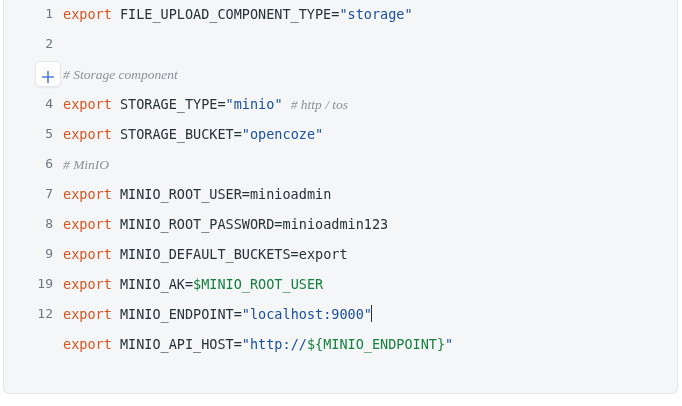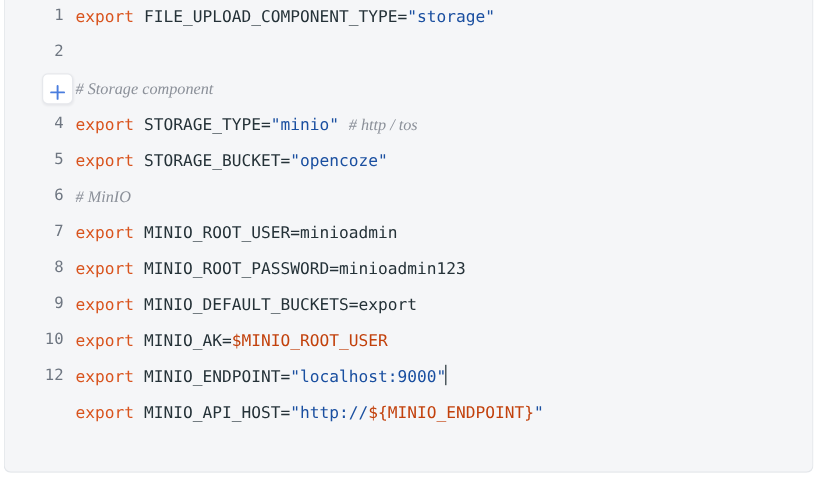--- a/index.html
+++ b/index.html
@@ -66,21 +66,21 @@
     right: 0;
     height: 30px;
     color: #253238;
   }
 
   
   .tok-kw      { color: #d9541e; }
   .tok-name    { color: #253238; }
   .tok-op      { color: #253238; }
   .tok-str     { color: #1a4fa0; }
-  .tok-var     { color: #c2410c; }
+  .tok-var     { color: #15803d; }
   .tok-comment { color: #8b9099; font-style: italic; font-family: Liberation Serif, serif; }
   .tok-plain   { color: #253238; }
 
   
   .add-line-btn {
     position: absolute;
     left: 31px;
     top: 2px;
     width: 26px;
     height: 26px;
@@ -114,18 +114,18 @@
         <div class="code-line"><div class="gutter">2</div><div class="code-content"></div></div>
         <div class="code-line"><button class="add-line-btn"><svg width="14" height="14" viewBox="0 0 14 14" aria-hidden="true">
               <path d="M7 1.6 V12.4 M1.6 7 H12.4" stroke="#4a7dde" stroke-width="1.6" stroke-linecap="round"></path>
             </svg></button><div class="code-content"><span class="tok-comment"># Storage component</span></div></div>
         <div class="code-line"><div class="gutter">4</div><div class="code-content"><span class="tok-kw">export</span><span class="tok-plain"> </span><span class="tok-name">STORAGE_TYPE</span><span class="tok-op">=</span><span class="tok-str">"minio"</span><span class="tok-plain"> </span><span class="tok-comment"># http / tos</span></div></div>
         <div class="code-line"><div class="gutter">5</div><div class="code-content"><span class="tok-kw">export</span><span class="tok-plain"> </span><span class="tok-name">STORAGE_BUCKET</span><span class="tok-op">=</span><span class="tok-str">"opencoze"</span></div></div>
         <div class="code-line"><div class="gutter">6</div><div class="code-content"><span class="tok-comment"># MinIO</span></div></div>
         <div class="code-line"><div class="gutter">7</div><div class="code-content"><span class="tok-kw">export</span><span class="tok-plain"> </span><span class="tok-name">MINIO_ROOT_USER</span><span class="tok-op">=</span><span class="tok-plain">minioadmin</span></div></div>
         <div class="code-line"><div class="gutter">8</div><div class="code-content"><span class="tok-kw">export</span><span class="tok-plain"> </span><span class="tok-name">MINIO_ROOT_PASSWORD</span><span class="tok-op">=</span><span class="tok-plain">minioadmin123</span></div></div>
         <div class="code-line"><div class="gutter">9</div><div class="code-content"><span class="tok-kw">export</span><span class="tok-plain"> </span><span class="tok-name">MINIO_DEFAULT_BUCKETS</span><span class="tok-op">=</span><span class="tok-plain">export</span></div></div>
-        <div class="code-line"><div class="gutter">10</div><div class="code-content"><span class="tok-kw">export</span><span class="tok-plain"> </span><span class="tok-name">MINIO_AK</span><span class="tok-op">=</span><span class="tok-var">$MINIO_ROOT_USER</span></div></div>
+        <div class="code-line"><div class="gutter">19</div><div class="code-content"><span class="tok-kw">export</span><span class="tok-plain"> </span><span class="tok-name">MINIO_AK</span><span class="tok-op">=</span><span class="tok-var">$MINIO_ROOT_USER</span></div></div>
         <div class="code-line"><div class="gutter">12</div><div class="code-content"><span class="tok-kw">export</span><span class="tok-plain"> </span><span class="tok-name">MINIO_ENDPOINT</span><span class="tok-op">=</span><span class="tok-str">"localhost:9000"</span><span class="caret"></span></div></div>
         <div class="code-line"><div class="code-content"><span class="tok-kw">export</span><span class="tok-plain"> </span><span class="tok-name">MINIO_API_HOST</span><span class="tok-op">=</span><span class="tok-str">"http://</span><span class="tok-var">${MINIO_ENDPOINT}</span><span class="tok-str">"</span></div></div>
       </div>
   </div>
 </div>
 
 </body></html>

